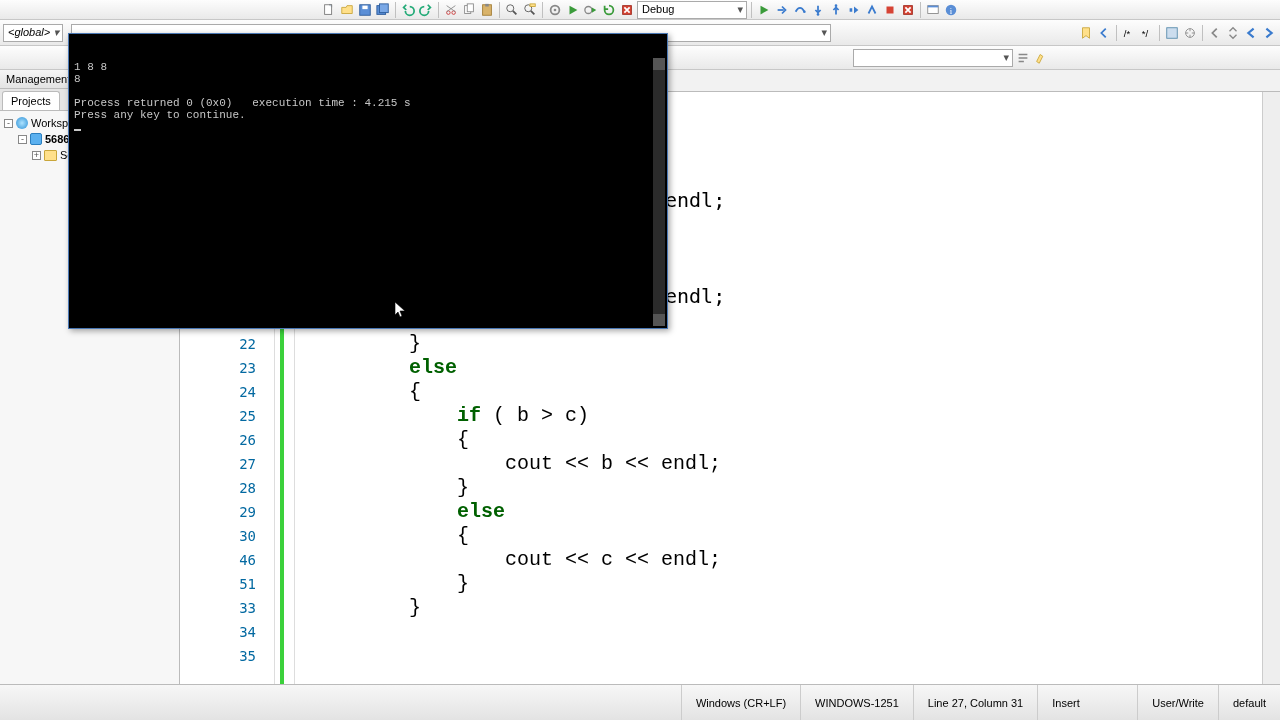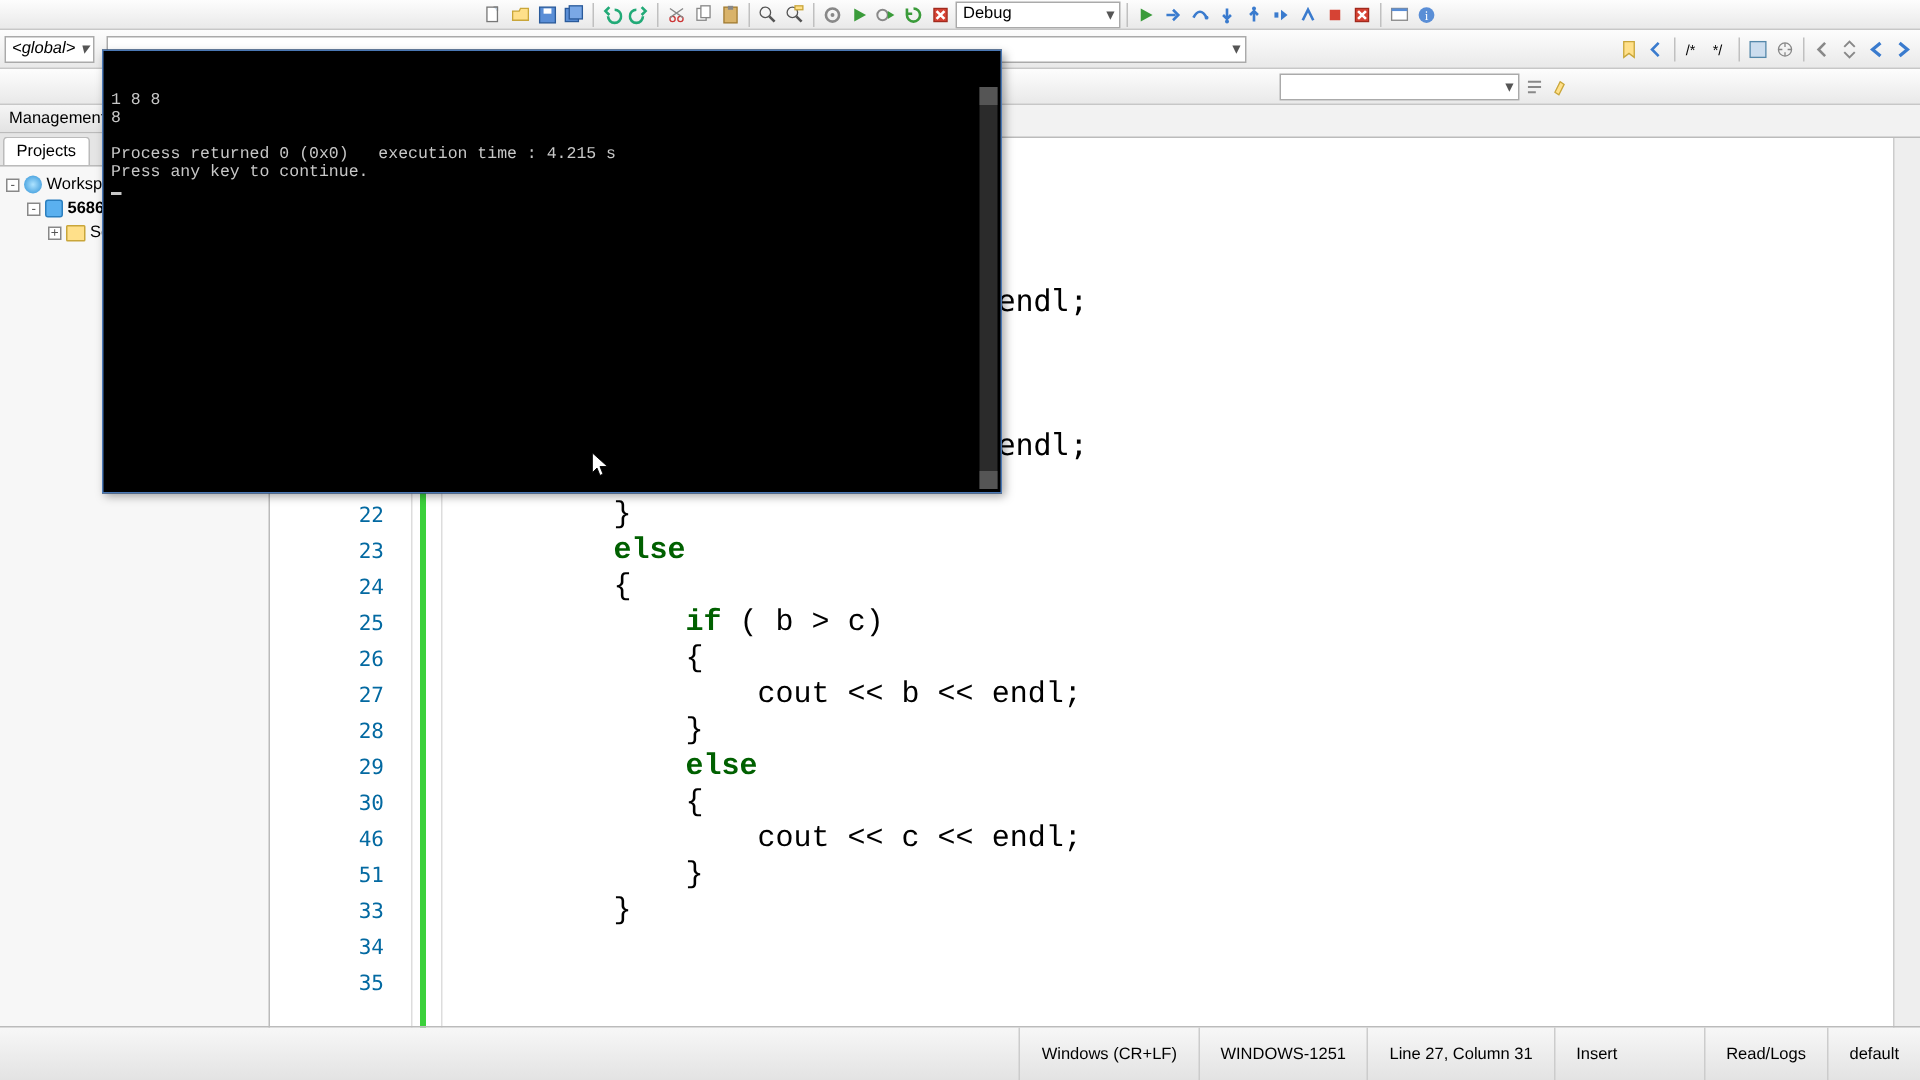--- a/index.html
+++ b/index.html
@@ -422,21 +422,21 @@
     <span class="logs-close">×</span>
   </div>
 </div>
 
 <div class="statusbar">
   <div class="spacer"></div>
   <div class="cell">Windows (CR+LF)</div>
   <div class="cell">WINDOWS-1251</div>
   <div class="cell">Line 27, Column 31</div>
   <div class="cell" style="width:100px">Insert</div>
-  <div class="cell">Read/Logs</div>
+  <div class="cell">User/Write</div>
   <div class="cell">default</div>
 </div>
 
 <div class="console-wnd">
   <div class="console-body"><span>1 8 8</span>
 <span>8</span>
 <span></span>
 <span>Process returned 0 (0x0)   execution time : 4.215 s</span>
 <span>Press any key to continue.</span>
 <span class="cursor"></span></div>

